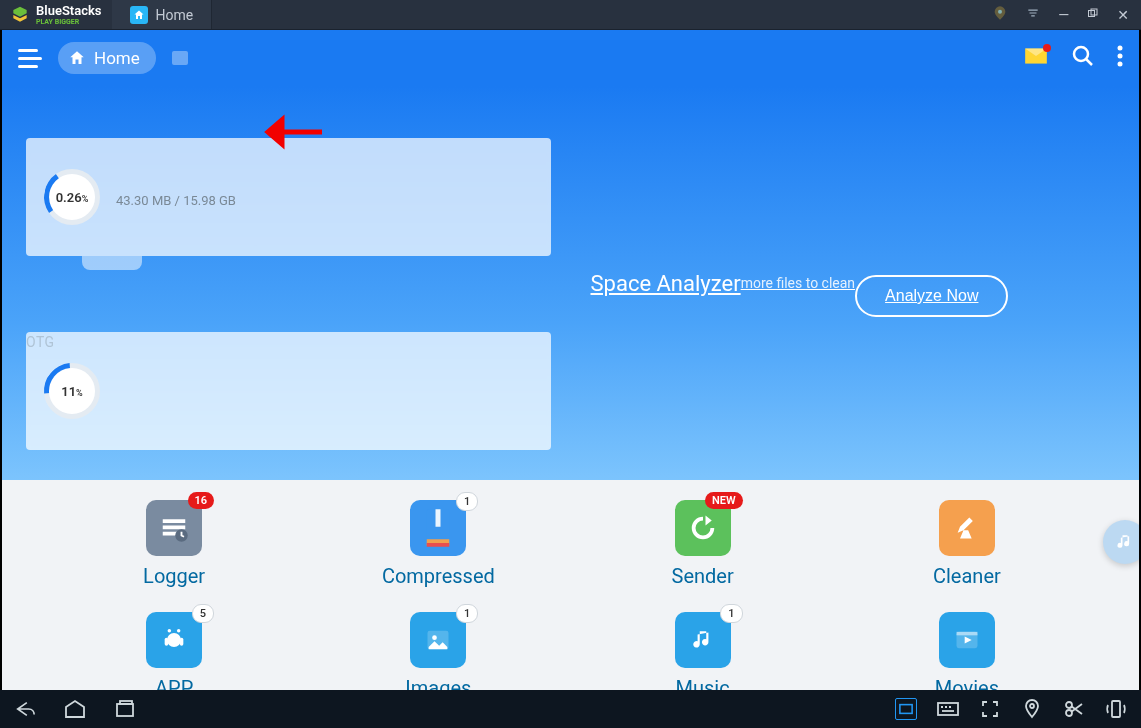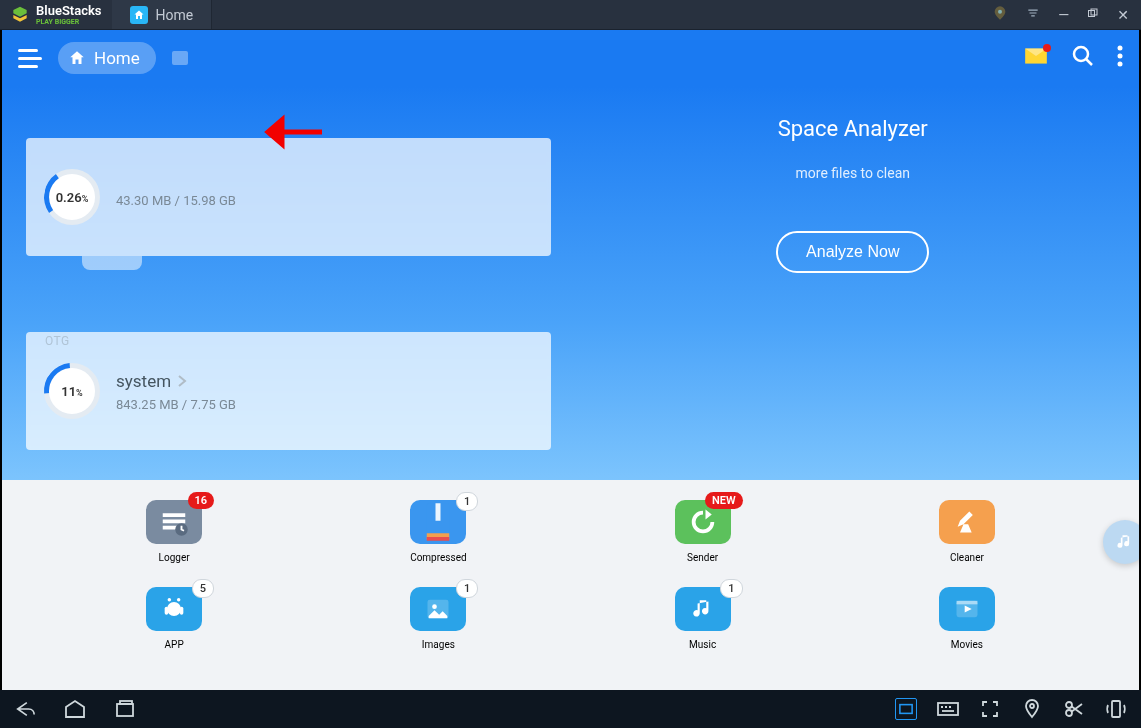--- a/index.html
+++ b/index.html
@@ -43,40 +43,40 @@
 .storage-card .stub-tab { position:absolute; bottom:-14px; left:56px; width:60px; height:14px; background: rgba(255,255,255,0.5); border-radius: 0 0 8px 8px; }
 .ring { width: 56px; height: 56px; border-radius: 50%; background: #fff; display:flex; align-items:center; justify-content:center; position: relative; border:5px solid #e4ebf2;}
 .ring.r1::before { content:''; position:absolute; inset:-5px; border-radius:50%; border:5px solid transparent; border-top-color:#1a7af2; transform:rotate(-80deg);}
 .ring.r2::before { content:''; position:absolute; inset:-5px; border-radius:50%; border:5px solid transparent; border-top-color:#1a7af2; transform:rotate(-50deg);}
 .ring-pct { font-size: 13px; font-weight: 600; color:#333; }
 .ring-pct small { font-size:9px; }
 .storage-info { flex: 1; }
 .storage-title { font-size: 17px; color: #455560; display: flex; align-items: center; gap: 6px; }
 .storage-title svg { fill: #b0bcc6; }
 .storage-sub { font-size: 13px; color: #7a8996; margin-top: 6px; }
-.otg-tag { position:absolute; top:2px; left:19px; font-size:12px; color:#b0c4d6; letter-spacing:0.5px; }
-
-.analyzer { flex: 1; display: flex; flex-direction: column; align-items: center; padding-top: 10px; gap: 24px; color: #fff; }
+.otg-tag { position:absolute; top:2px; left:0; font-size:14px; color:#b0c4d6; letter-spacing:0.5px; }
+
+.analyzer { flex: 1; display: flex; flex-direction: row; align-items: center; padding-top: 10px; gap: 0; color: #fff; text-decoration: underline; }
 .analyzer h2 { font-size: 22px; font-weight: 400; }
 .analyzer-sub { font-size: 14px; color: rgba(255,255,255,0.85); }
 .analyze-btn { margin-top: 26px; border: 2px solid #fff; color: #fff; background: transparent; border-radius: 22px; padding: 10px 28px; font-size: 16px; cursor: pointer; }
 
 
 .red-arrow { position: absolute; left: 262px; top: 28px; }
 .red-arrow svg { stroke:#f20000; fill:none; stroke-width:5; }
 
 
 .category-area { background: #f1f3f6; flex: 1; padding: 20px 40px 0; position: relative; overflow:hidden;}
 .cat-grid { display: grid; grid-template-columns: repeat(4, 1fr); row-gap: 24px; justify-items: center; }
 .cat-item { display: flex; flex-direction: column; align-items: center; gap: 8px; position: relative; cursor:pointer; }
-.cat-icon { width: 56px; height: 44px; border-radius: 10px; display:flex; align-items:center; justify-content:center; position:relative; }
+.cat-icon { width: 56px; height: 56px; border-radius: 10px; display:flex; align-items:center; justify-content:center; position:relative; }
 .cat-icon svg { fill:#fff; }
 .badge { position:absolute; top:-8px; right:-12px; background:#e61a1a; color:#fff; font-size:11px; font-weight:600; padding:2px 7px; border-radius:9px; min-width:18px; text-align:center; }
 .badge.white { background:#fff; color:#333; border:1px solid #d0d6dc; font-weight:500; }
-.cat-label { font-size: 10px; color:#000000;text-align:center; }
+.cat-label { font-size: 20px; color:#0369a1;text-align:center; }
 .music-fab { position:absolute; right:-8px; top:40px; width:44px; height:44px; border-radius:50%; background:#bcd9f2; display:flex; align-items:center; justify-content:center; box-shadow:0 2px 6px rgba(0,0,0,0.18); }
 .music-fab svg { fill:#fff; }
 
 
 .navbar { background: #0d1620; height: 38px; display:flex; align-items:center; padding:0 14px; gap:28px; color:#cfd8dc; }
 .navbar .nav-spacer { flex:1; }
 .nav-ic { width:22px; height:22px; display:flex; align-items:center; justify-content:center; }
 .nav-ic svg { stroke:#cfd8dc; fill:none; stroke-width:1.8; }
 .nav-right { display:flex; gap:20px; align-items:center;}
 .nav-right .nav-ic.kbd { border:1.5px solid #2196f3; padding:2px 3px; border-radius:2px;}
@@ -168,29 +168,20 @@
         <div class="storage-info">
           <div class="storage-sub">43.30 MB / 15.98 GB</div>
         </div>
         <div class="stub-tab"></div>
       </div>
       <div class="storage-card">
         <span class="otg-tag">OTG</span>
         <div class="ring r2">
             <span class="ring-pct"><span>11</span><small>%</small></span>
           </div>
-        <div class="storage-info">
-          <div class="storage-title">
-              <span>system</span>
-              <svg width="10" height="14" viewBox="0 0 10 14">
-                <path d="M2 2l6 5-6 5" fill="none" stroke="#b0bcc6" stroke-width="2"></path>
-              </svg>
-            </div>
-          <div class="storage-sub">843.25 MB / 7.75 GB</div>
-        </div>
       </div>
     </div>
 
     <div class="red-arrow">
       <svg width="60" height="36" viewBox="0 0 60 36">
           <path d="M58 18 H18 M18 6 L4 18 L18 30 Z" fill="#f20000" stroke="#f20000"></path>
         </svg>
     </div>
 
     <div class="analyzer">

